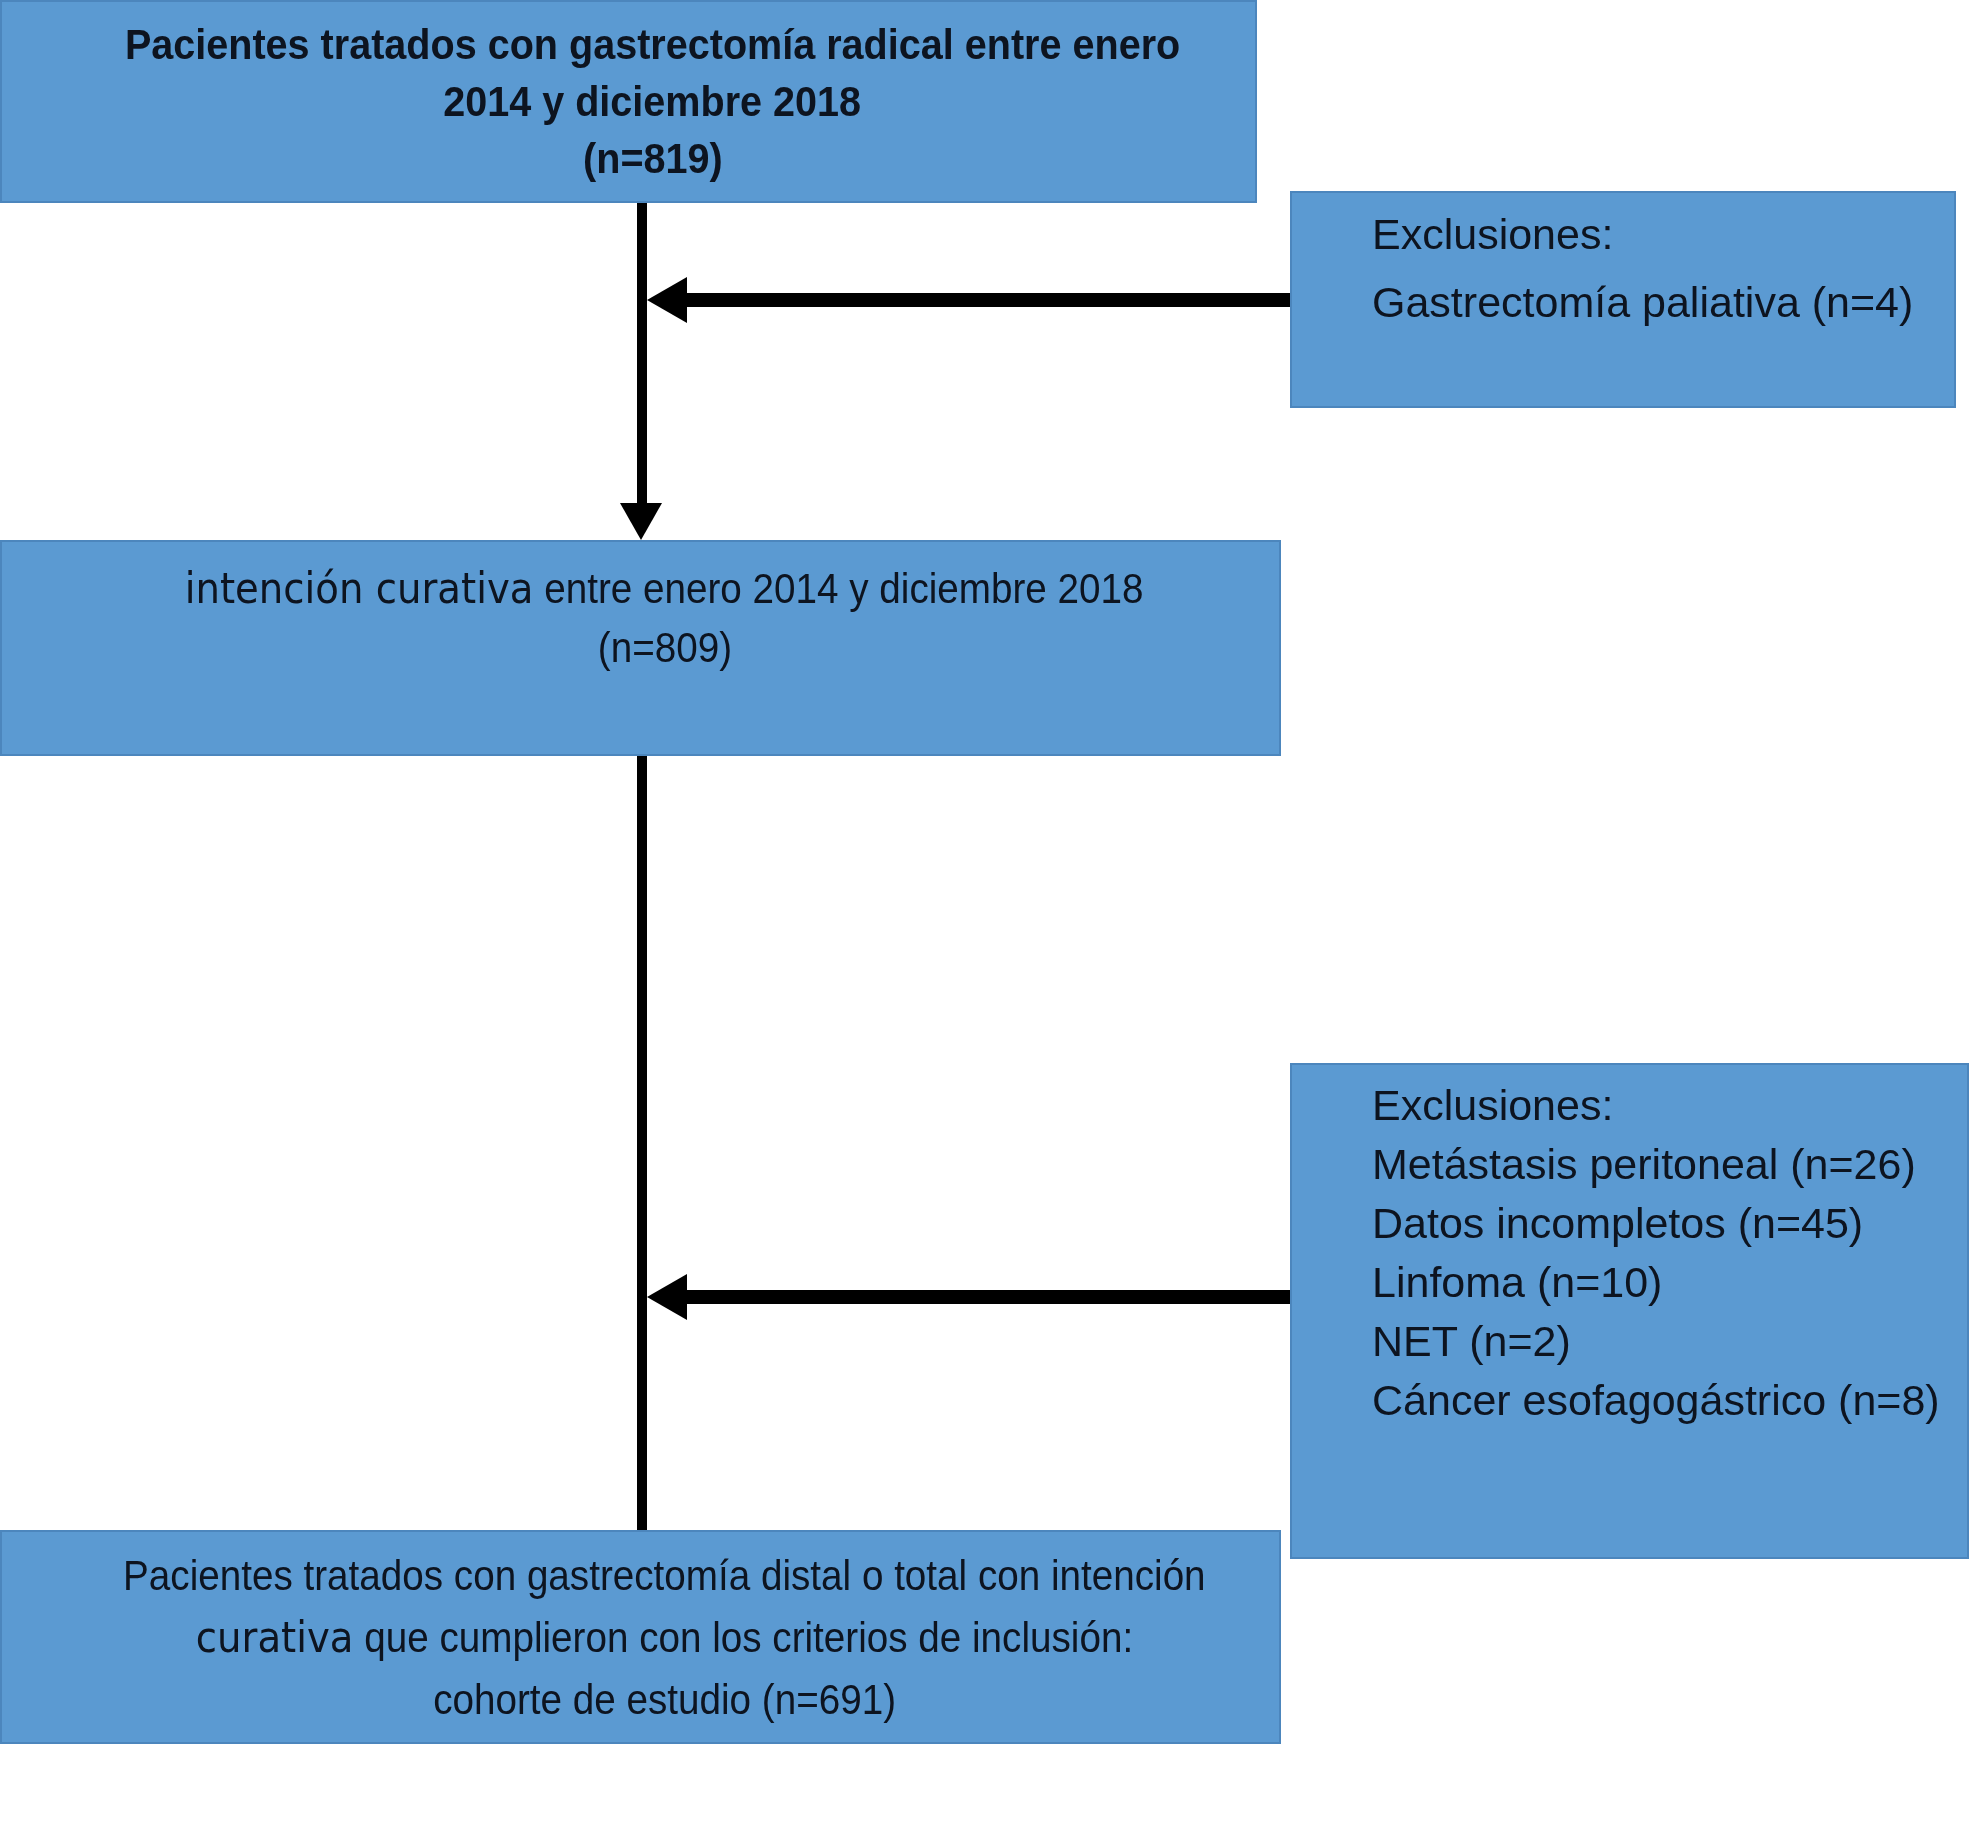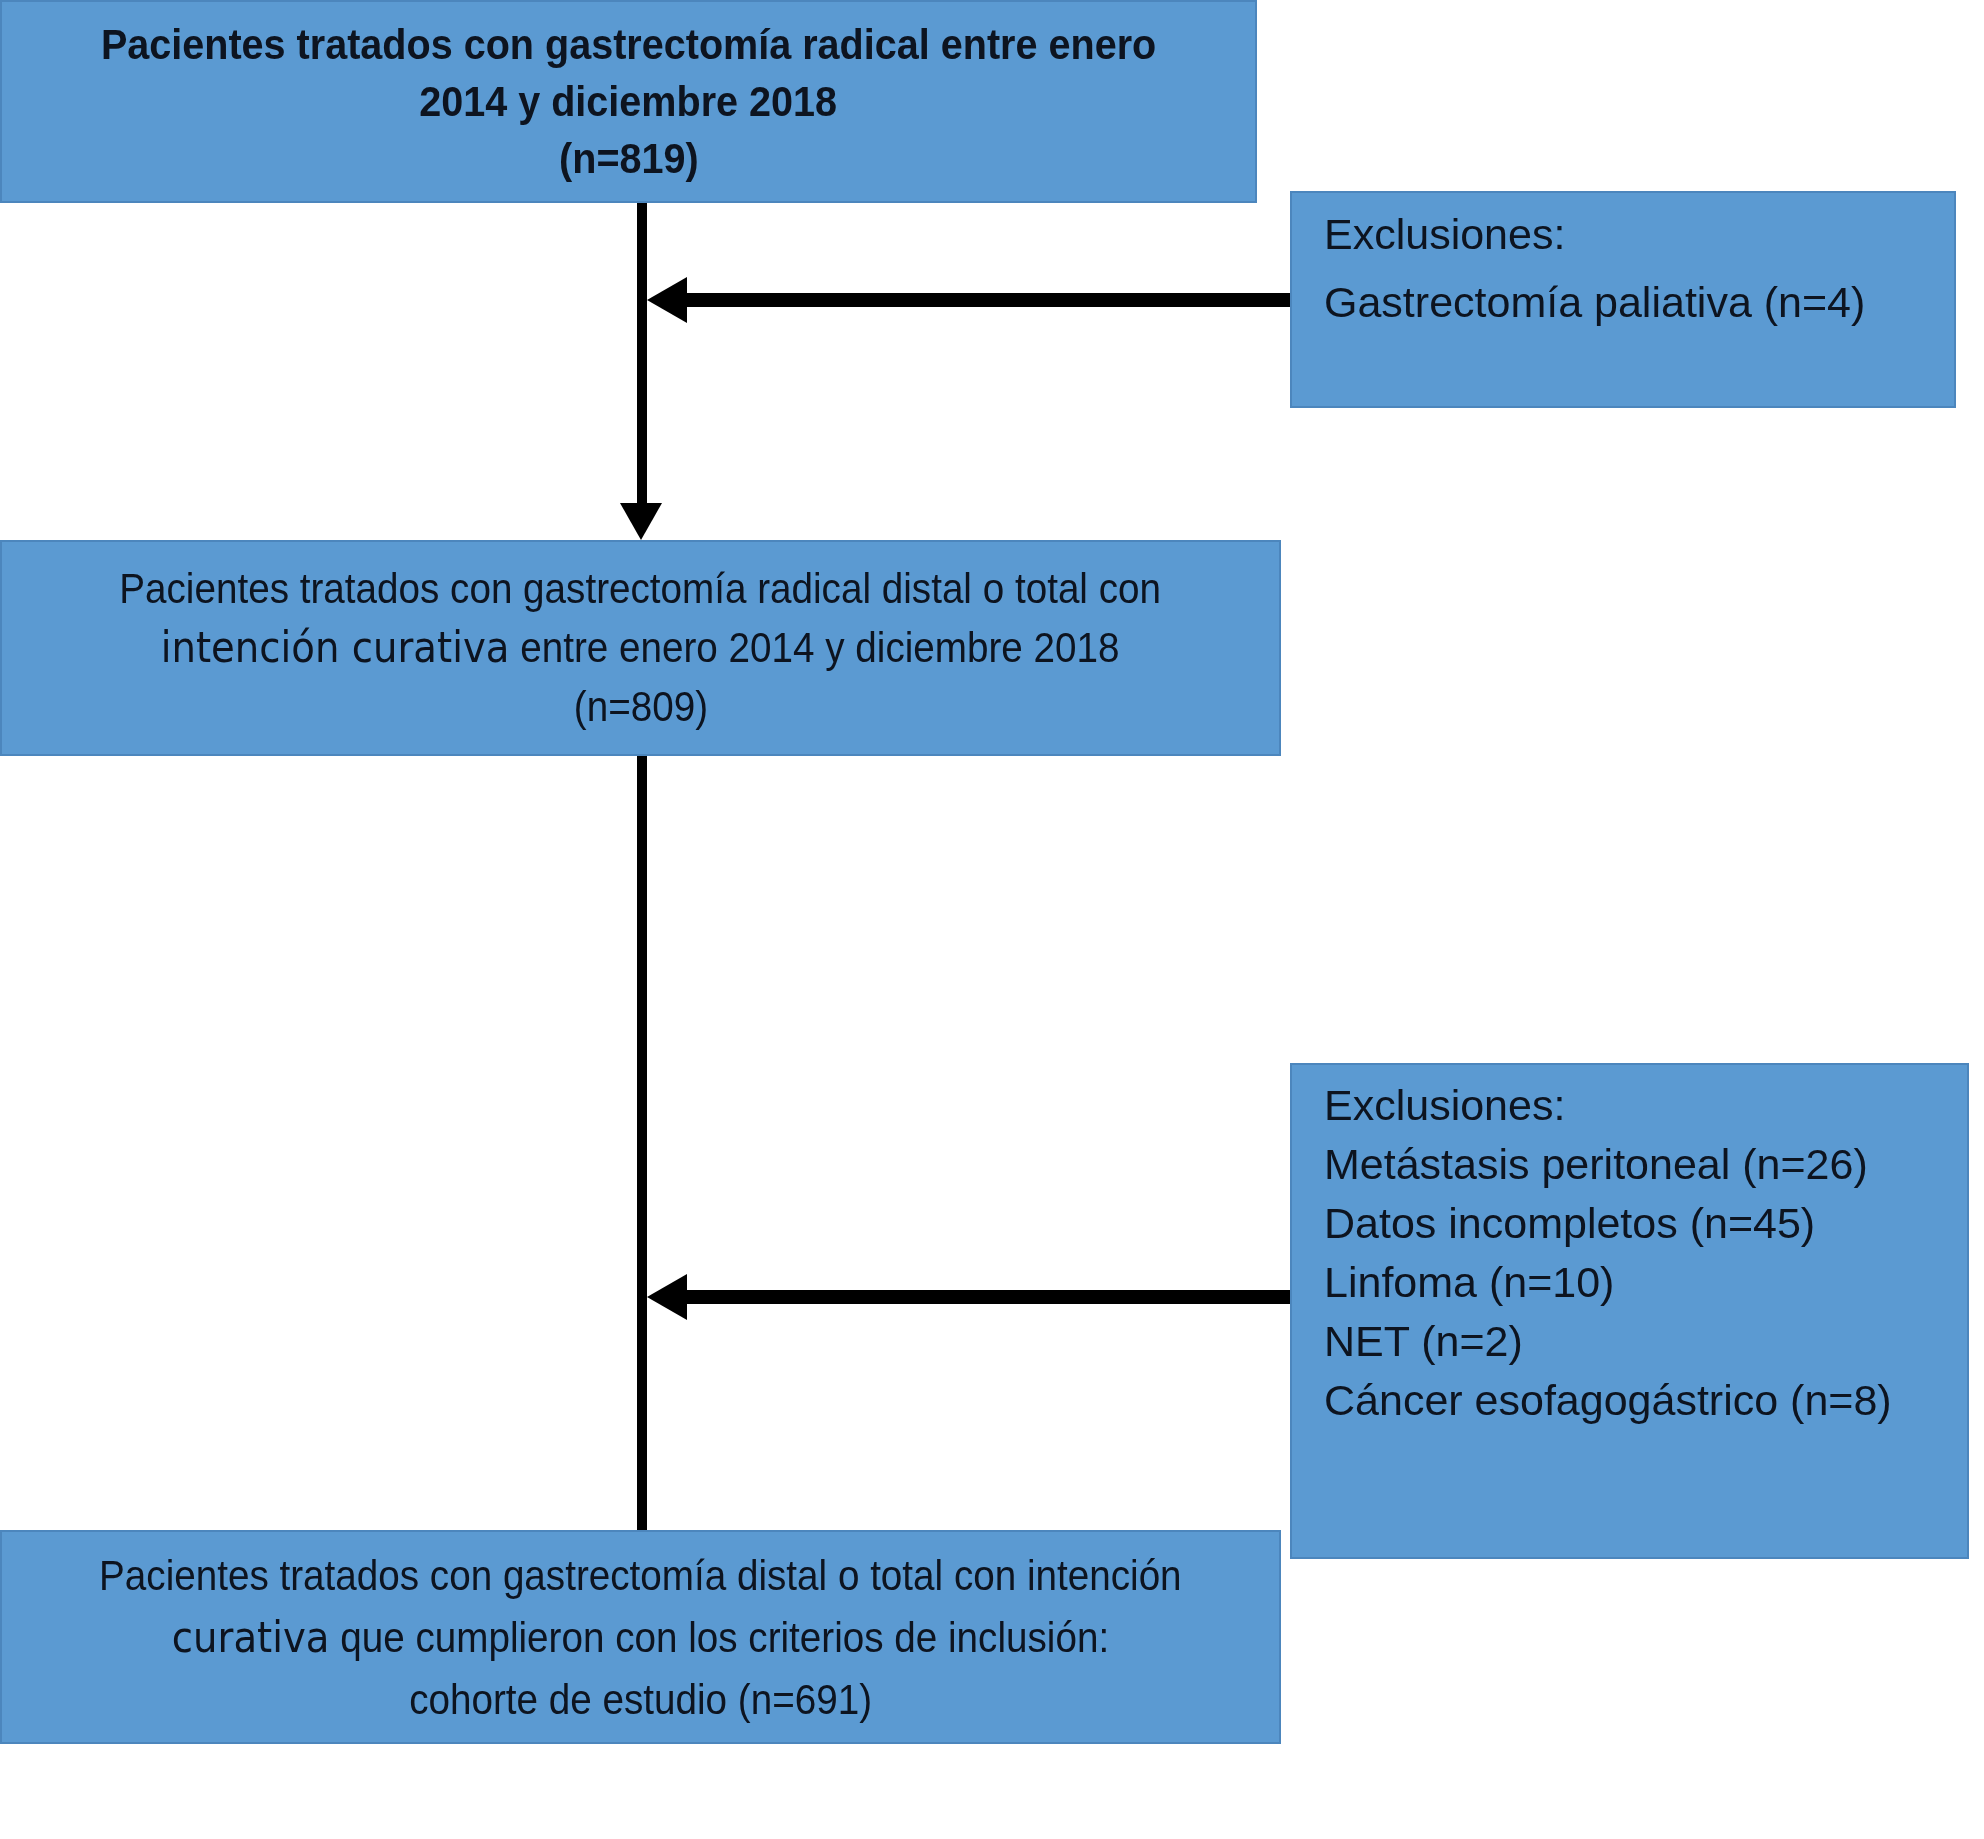--- a/index.html
+++ b/index.html
@@ -11,21 +11,21 @@
     color:#0d1420;
     overflow:hidden;
   }
   .box {
     position:absolute;
     background:#5b9ad2;
     border:2.6px solid #4c86bd;
     box-sizing:border-box;
   }
   .center { text-align:center; }
-  .line { white-space:nowrap; }
+  .line { white-space:nowrap;padding-left:48px; }
   .squeeze {
     display:inline-block;
     transform:scaleX(0.92);
     transform-origin:50% 50%;
     white-space:nowrap;
   }
   .alt { font-family:"DejaVu Sans", sans-serif; }
 
   #box-top {
     left:0; top:0; width:1257px; height:203px;
@@ -87,21 +87,20 @@
 
   <div class="box" id="box-excl1">
     <div class="line">Exclusiones:</div>
     <div class="line">Gastrectomía paliativa (n=4)</div>
   </div>
 
   <div class="arrow-part" id="harrow1-line"></div>
   <div class="arrow-part" id="harrow1-head"></div>
 
   <div class="box center" id="box-mid">
-    <div class="line"><span class="squeeze">Pacientes tratados con gastrectomía radical distal o total con</span></div>
     <div class="line"><span class="squeeze"><span class="alt">intención curativa</span><span> entre enero 2014 y diciembre 2018</span></span></div>
     <div class="line"><span class="squeeze">(n=809)</span></div>
   </div>
 
   <div class="arrow-part" id="varrow2-line"></div>
   <div class="arrow-part" id="varrow2-head"></div>
 
   <div class="box" id="box-excl2">
     <div class="line">Exclusiones:</div>
     <div class="line">Metástasis peritoneal (n=26)</div>

